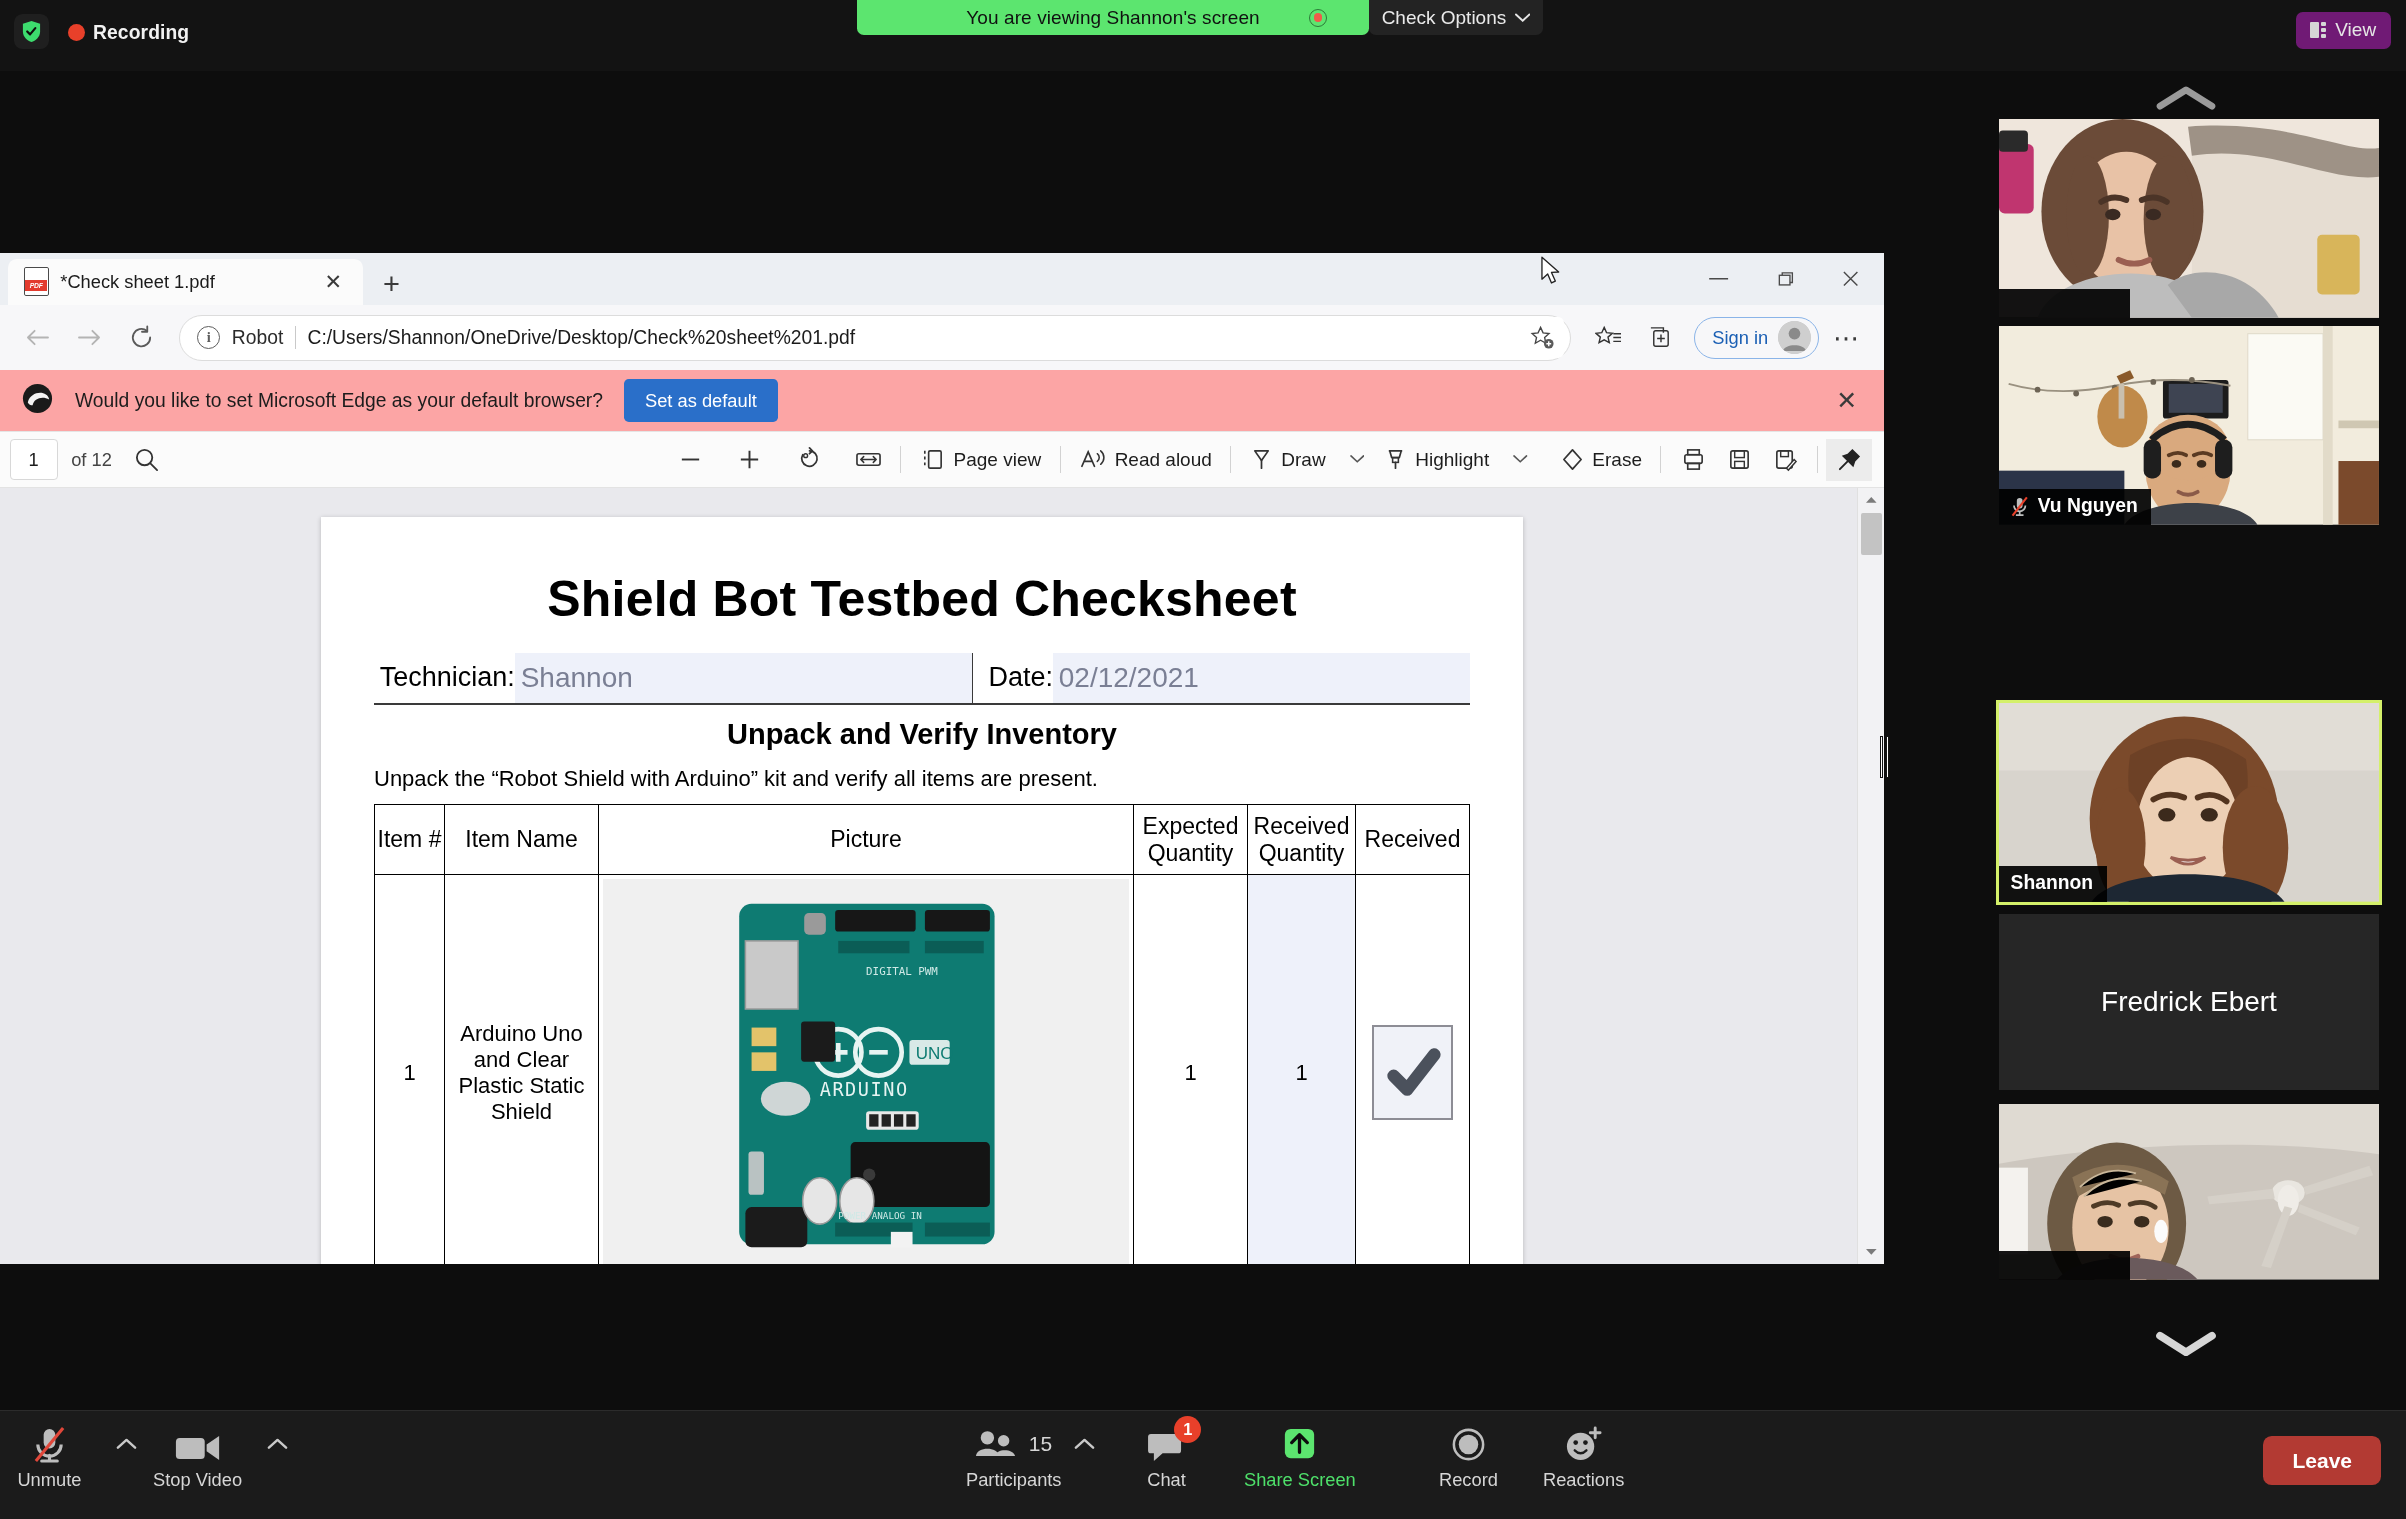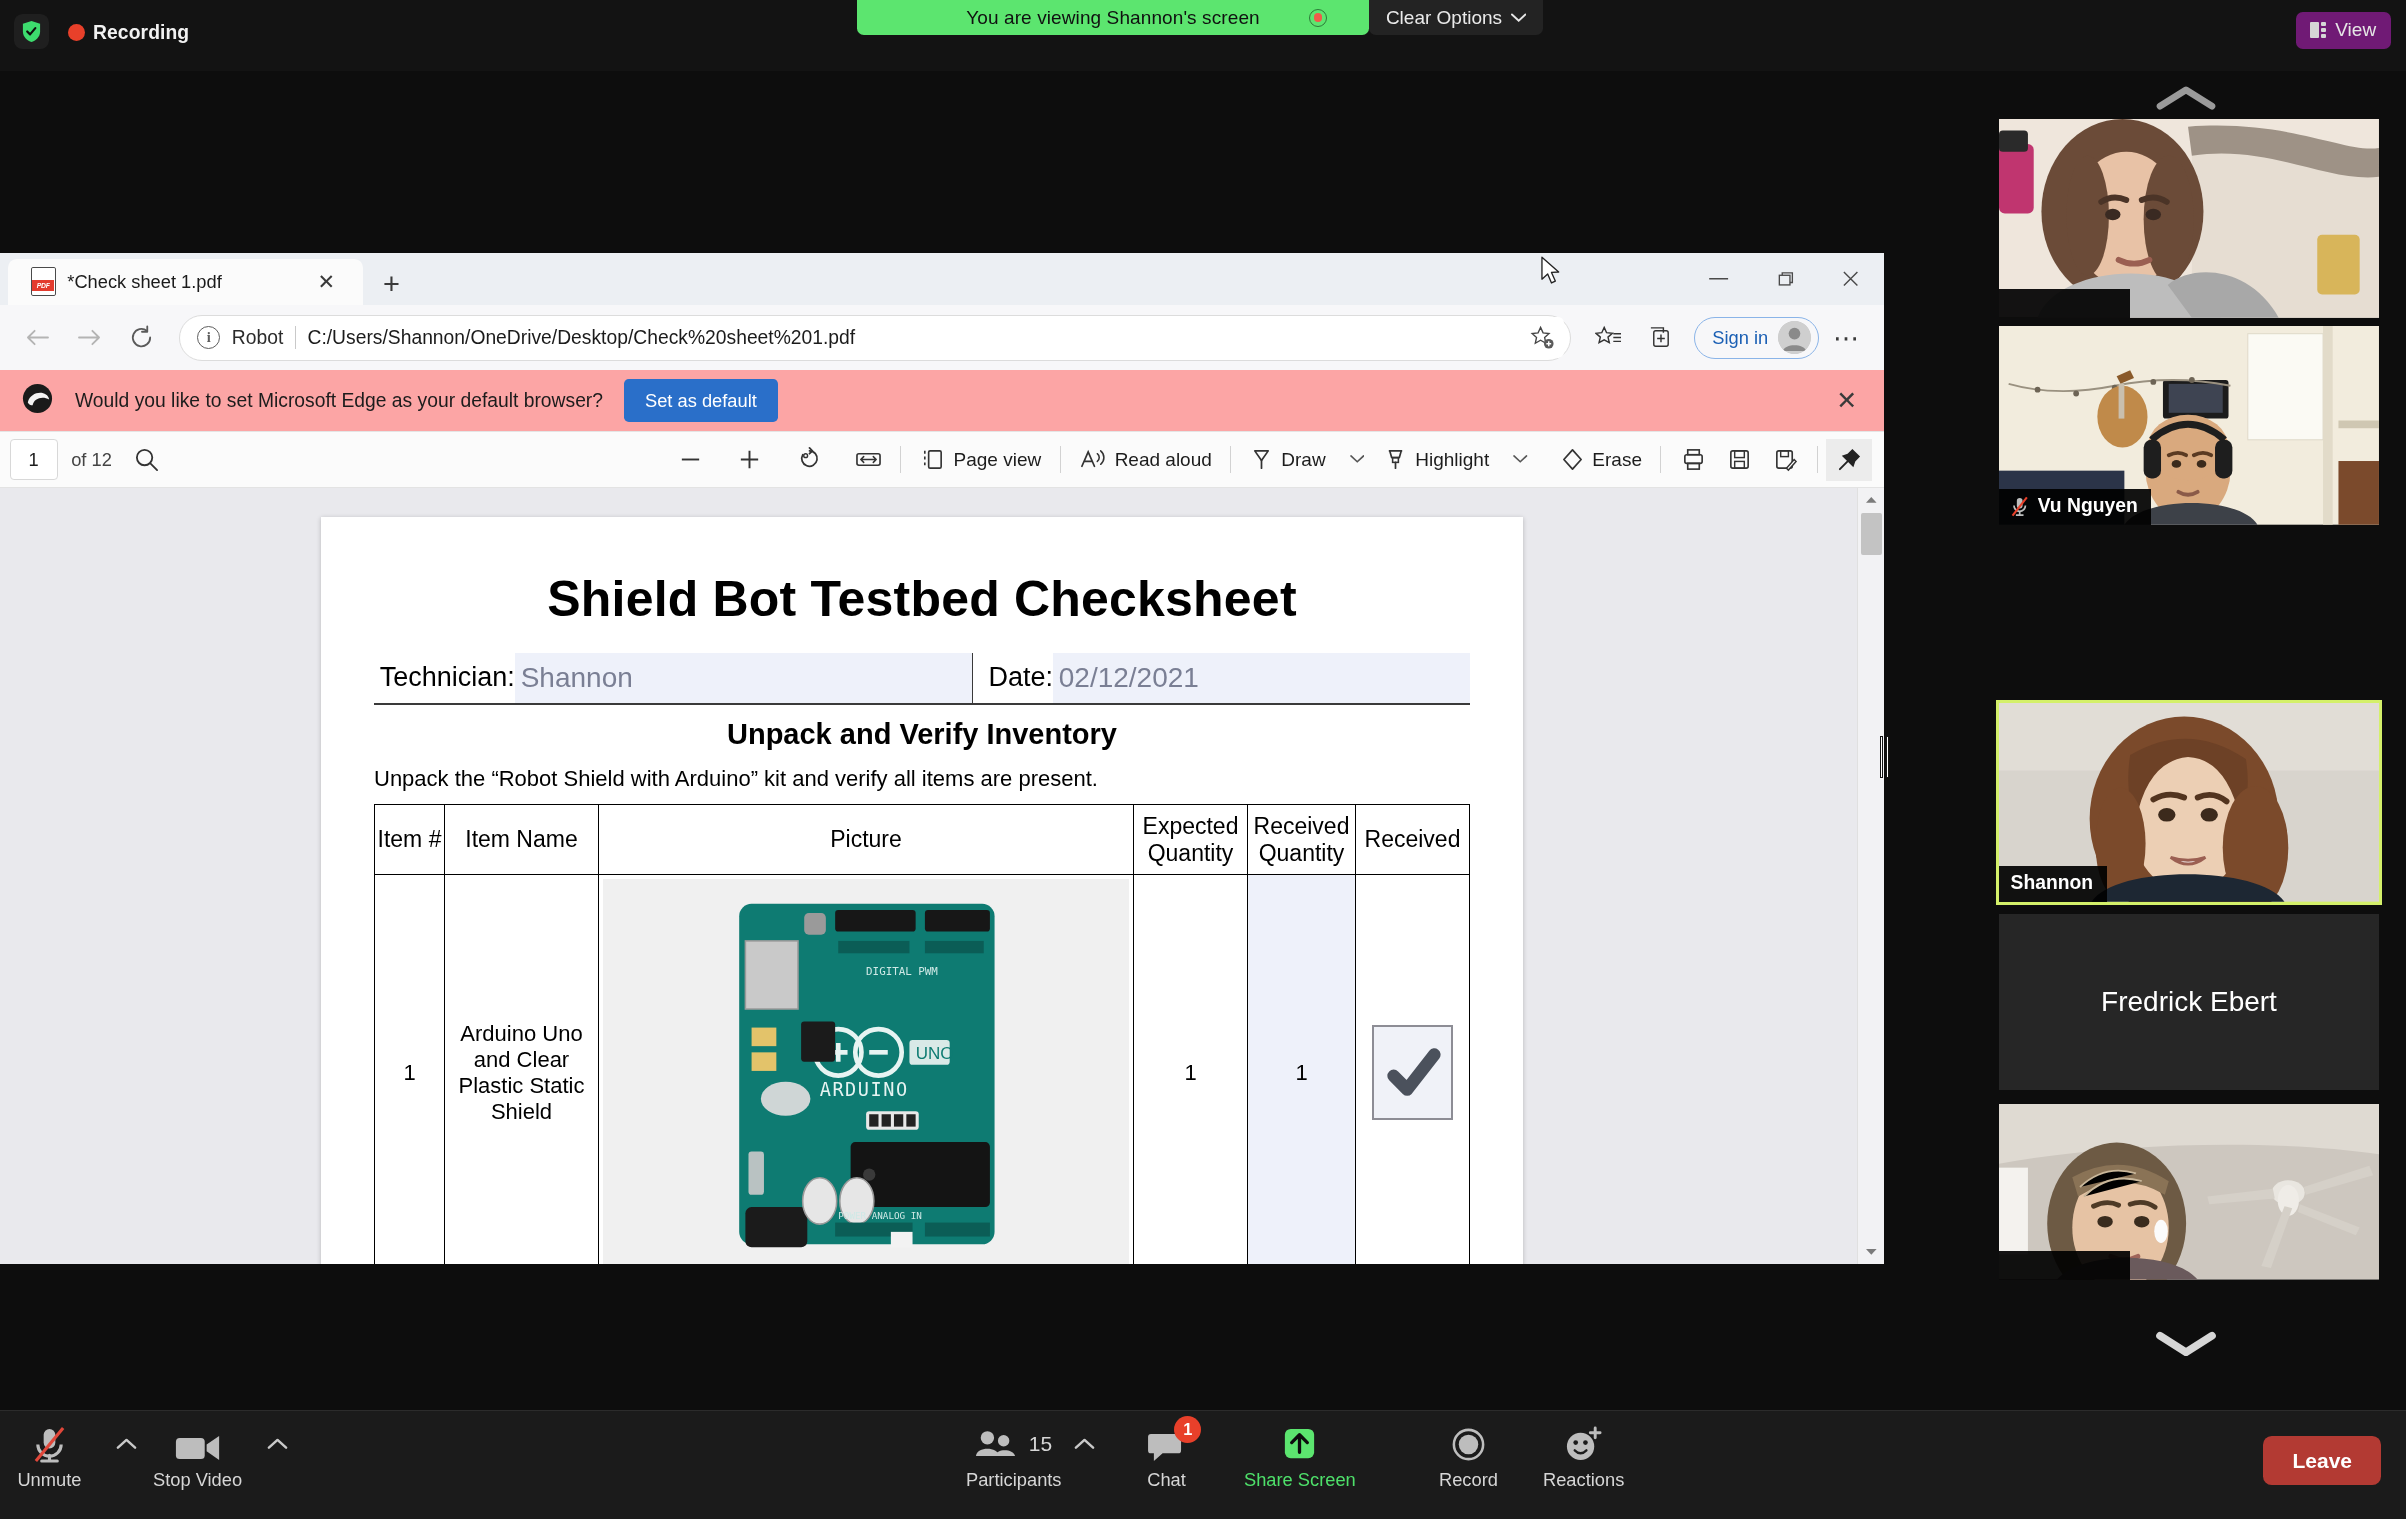--- a/index.html
+++ b/index.html
@@ -72,21 +72,21 @@
     position: absolute; left: 0; top: 253px; width: 1884px; height: 1011px;
     background: #f3f3f3; overflow: hidden;
   }
   .edge-tabstrip {
     position: absolute; left:0; top:0; width: 1884px; height: 52px;
     background: #eceff3;
   }
   .tab {
     position: absolute; left: 7.7px; top: 5.8px; width: 355px; height: 46px;
     background: #fbfbfb; border-radius: 8.7px 8.7px 0 0;
-    display: flex; align-items: center; padding: 0 23px; gap: 11.6px;
+    display: flex; align-items: center; padding: 0 16px; gap: 11.6px;
   }
   .pdf-ico {
     width: 25px; height: 29px; position: relative; flex: 0 0 25px;
   }
   .pdf-ico .sheet {
     position:absolute; inset:0; background:#fff; border:1.5px solid #4a4a4a; border-radius:1.9px;
   }
   .pdf-ico .band {
     position:absolute; left:1.5px; right:1.5px; bottom:5.8px; height:10.6px; background:#e33b2e;
     display:flex; align-items:center; justify-content:center;
@@ -280,21 +280,21 @@
     <div class="rec-label">Recording</div>
 
     <div class="share-banner">
       <div class="share-pill">
         <div class="share-pill-text">You are viewing Shannon's screen</div>
       </div>
       <div class="share-rec-ic">
           <i></i>
         </div>
       <div class="view-opts">
-        <span>Clear Options</span>
+        <span>Check Options</span>
         <span class="chev">
           <svg width="15.4" height="9.7" viewBox="0 0 16 10">
               <path d="M1 1.5 L8 8 L15 1.5" stroke="#e6e6e6" stroke-width="2" fill="none" stroke-linecap="round"></path>
             </svg>
         </span>
       </div>
     </div>
 
     <div class="view-btn">
       <span class="view-glyph">

